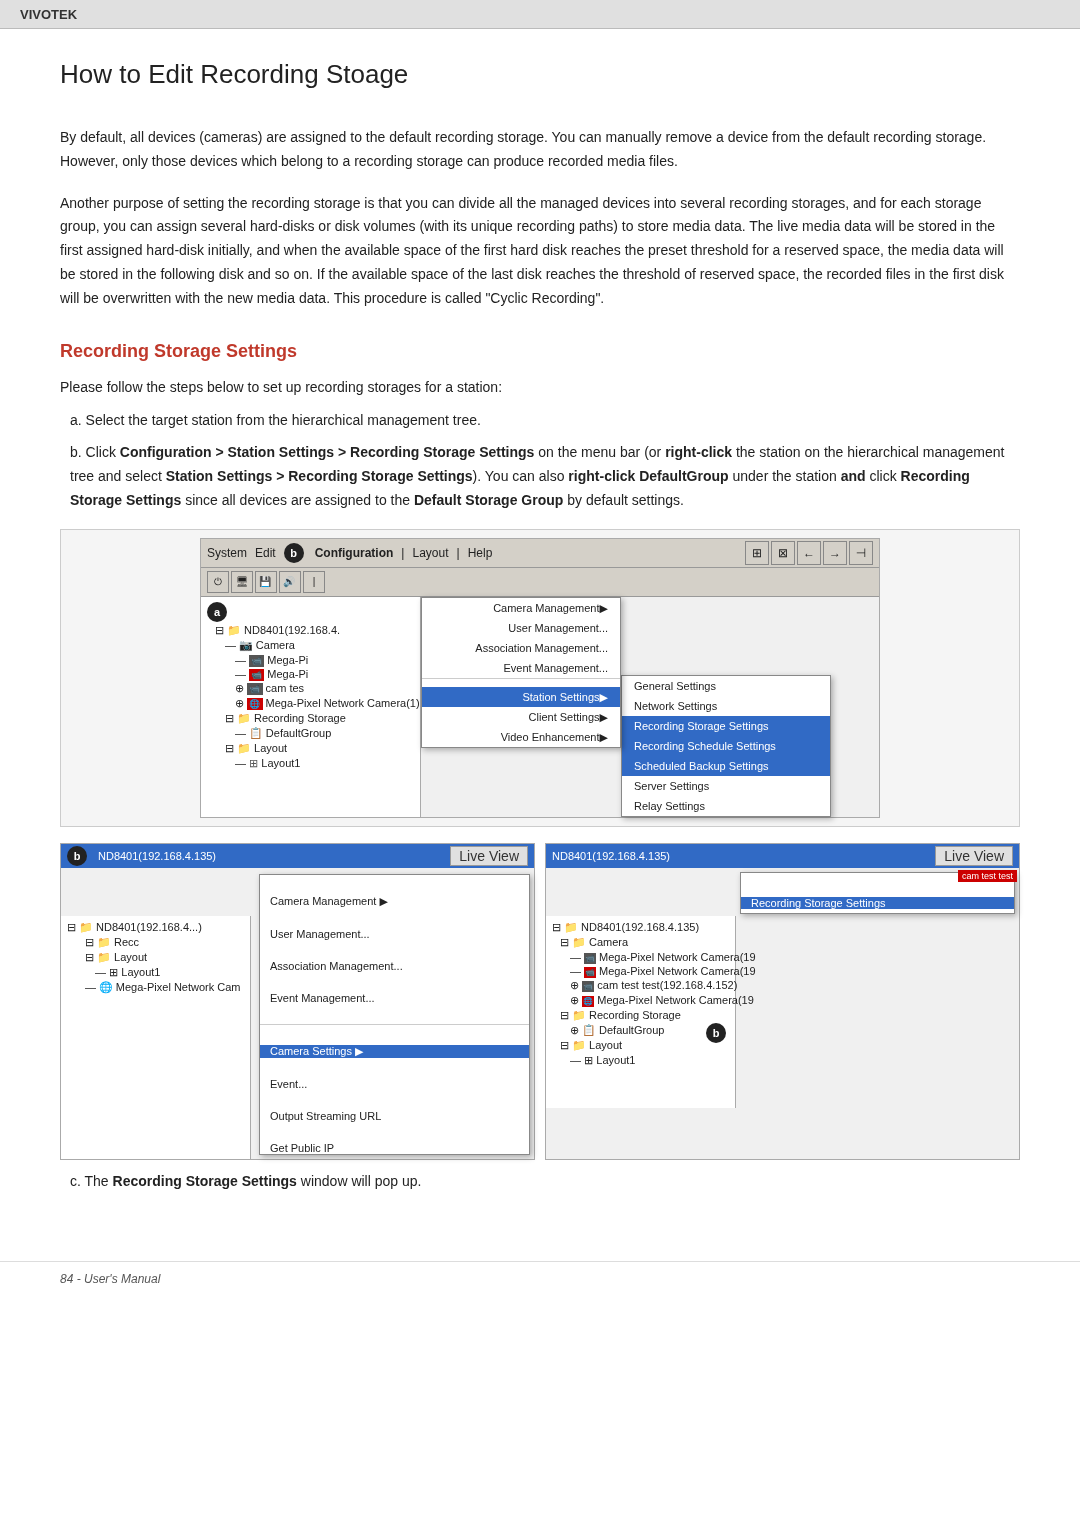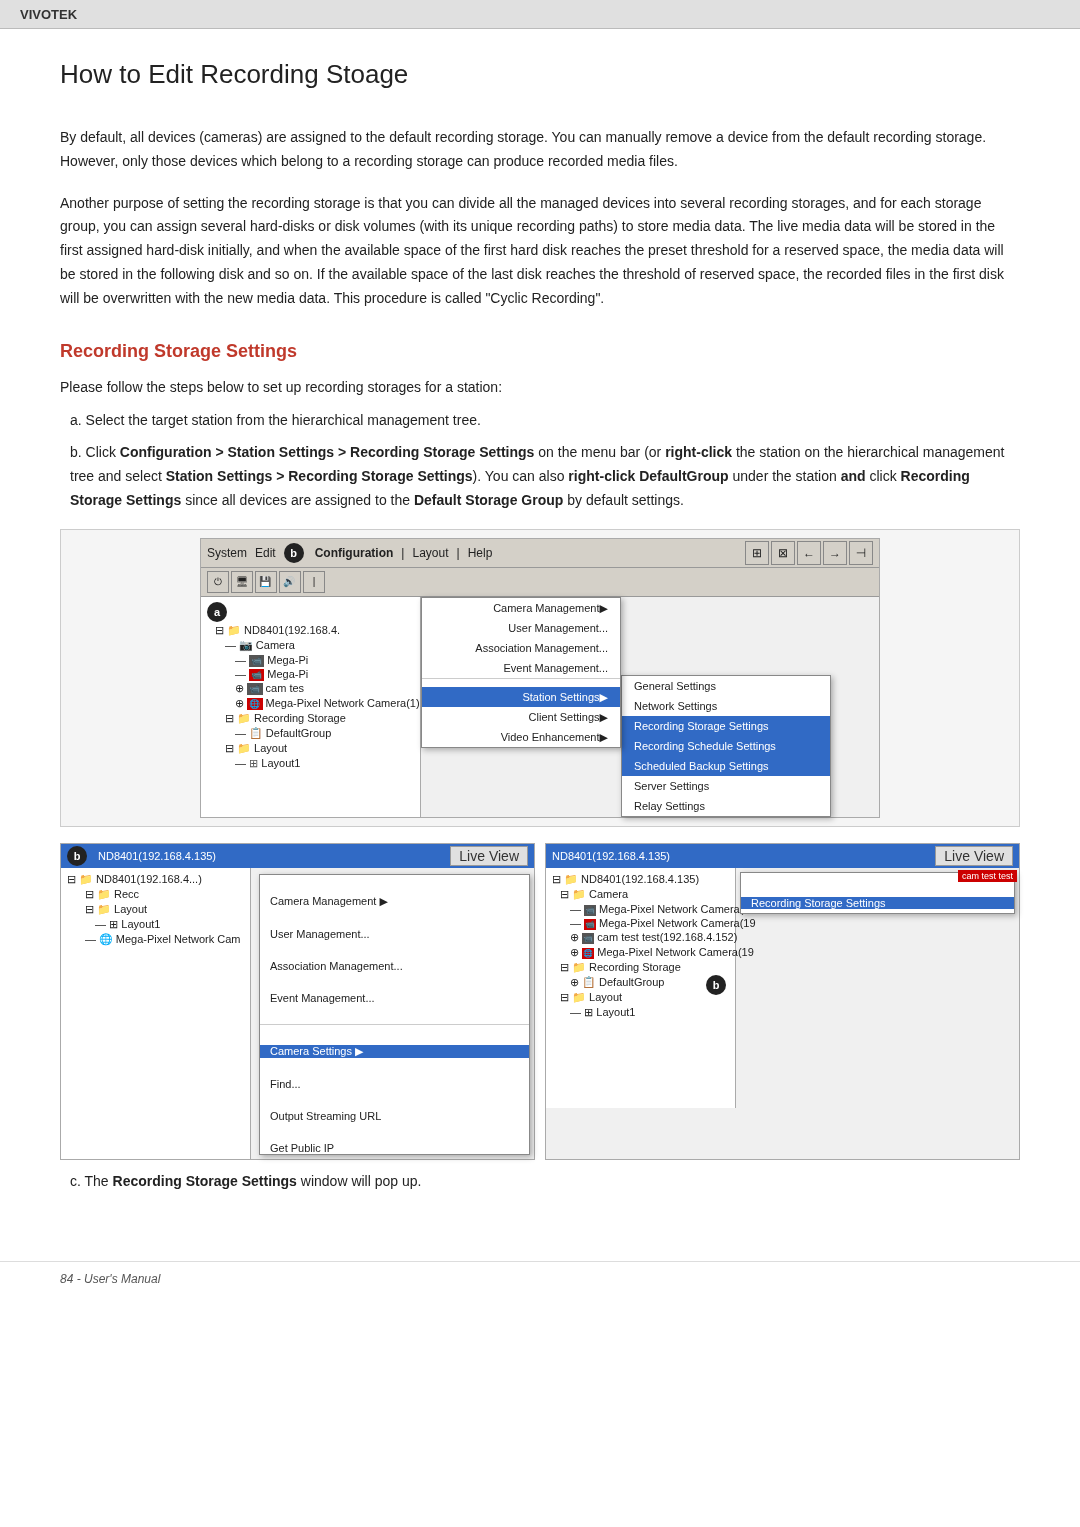--- a/index.html
+++ b/index.html
@@ -244,20 +244,21 @@
     .ss2-body {
       display: flex;
       min-height: 240px;
     }
     .ss2-tree {
       width: 190px;
       background: #fff;
       border-right: 1px solid #aaa;
       padding: 4px;
       font-size: 11px;
+      margin-top: 48px;
     }
     .ss2-tree-item {
       padding: 1px 2px;
       white-space: nowrap;
     }
     .ss2-popup-area {
       flex: 1;
       position: relative;
       padding: 4px;
     }
@@ -425,21 +426,21 @@
         </div>
 
         <div class="ss2-popup-area">
           <div class="ss2-menu-popup">
             <div class="ss2-menu-item">Camera Management ▶</div>
             <div class="ss2-menu-item">User Management...</div>
             <div class="ss2-menu-item">Association Management...</div>
             <div class="ss2-menu-item">Event Management...</div>
             <div class="ss2-menu-item" style="border-top:1px solid #ccc;"></div>
             <div class="ss2-menu-item highlight">Camera Settings ▶</div>
-            <div class="ss2-menu-item">Find...</div>
+            <div class="ss2-menu-item">Event...</div>
             <div class="ss2-menu-item">Output Streaming URL</div>
             <div class="ss2-menu-item">Get Public IP</div>
           </div>
           <div class="ss2-submenu" style="margin-left:160px;margin-top:-60px;position:absolute;left:158px;top:70px;">
             <div class="ss2-menu-item">General Settings</div>
             <div class="ss2-menu-item">Network Settings</div>
             <div class="ss2-menu-item highlight">Recording Storage Settings</div>
             <div class="ss2-menu-item highlight">Recording Schedule Settings</div>
             <div class="ss2-menu-item highlight">Scheduled Backup Settings</div>
             <div class="ss2-menu-item">Server Settings</div>

